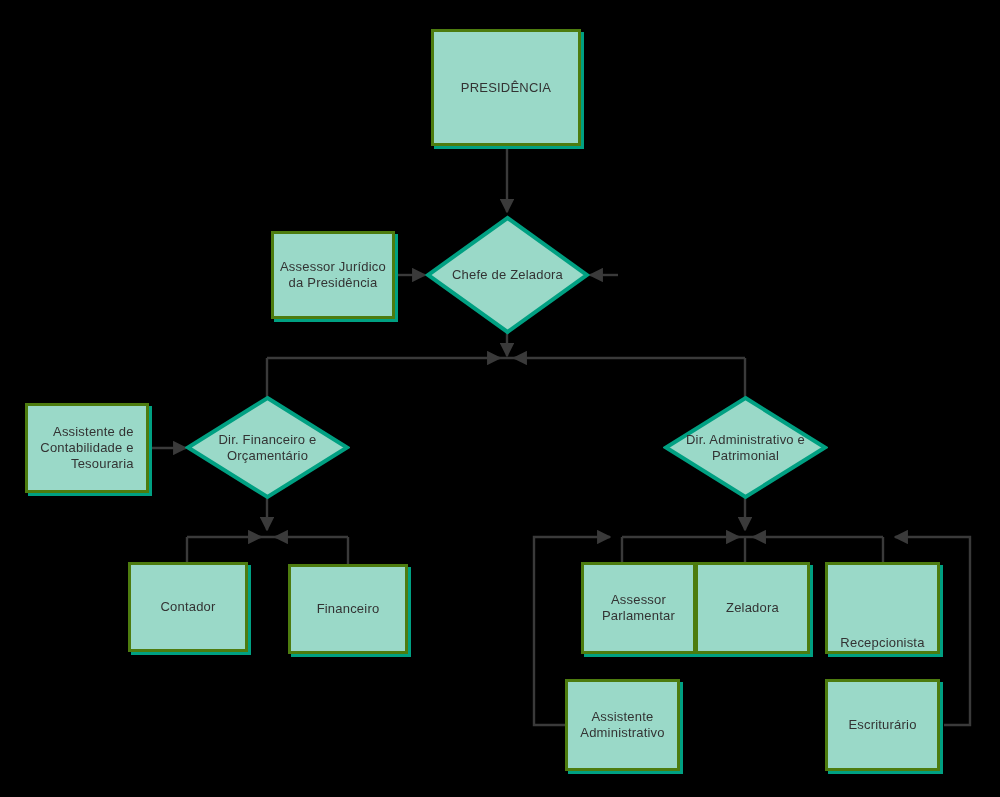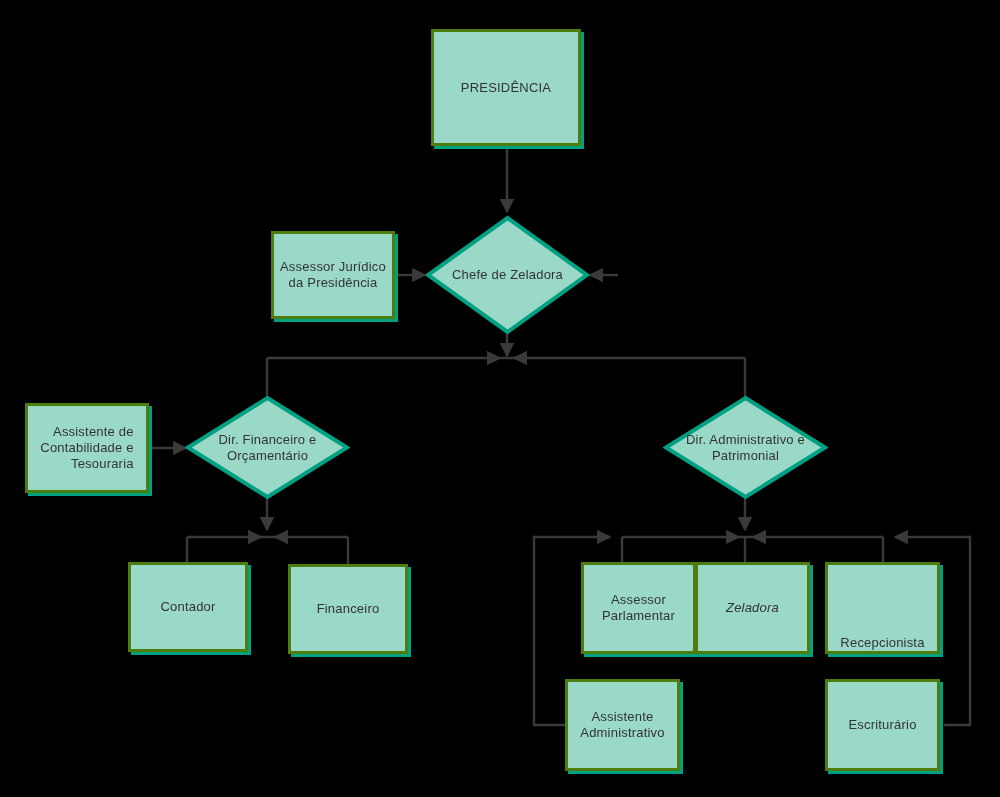--- a/index.html
+++ b/index.html
@@ -160,21 +160,21 @@
 
   <div class="node box" style="left:288px; top:564px; width:120px; height:90px;">
     <span class="label">Financeiro</span>
   </div>
 
   <div class="node box" style="left:565px; top:562px; width:115px; height:92px;margin-left:16px;">
     <span class="label">Assessor
 Parlamentar</span>
   </div>
 
-  <div class="node box" style="left:695px; top:562px; width:115px; height:92px;font-style:italic;">
+  <div class="node box" style="left:695px; top:562px; width:115px; height:92px;">
     <span class="label">Zeladora</span>
   </div>
 
   <div class="node box" style="left:825px; top:562px; width:115px; height:92px;align-items:flex-end;">
     <span class="label">Recepcionista</span>
   </div>
 
   <div class="node box" style="left:565px; top:679px; width:115px; height:92px;">
     <span class="label">Assistente
 Administrativo</span>

